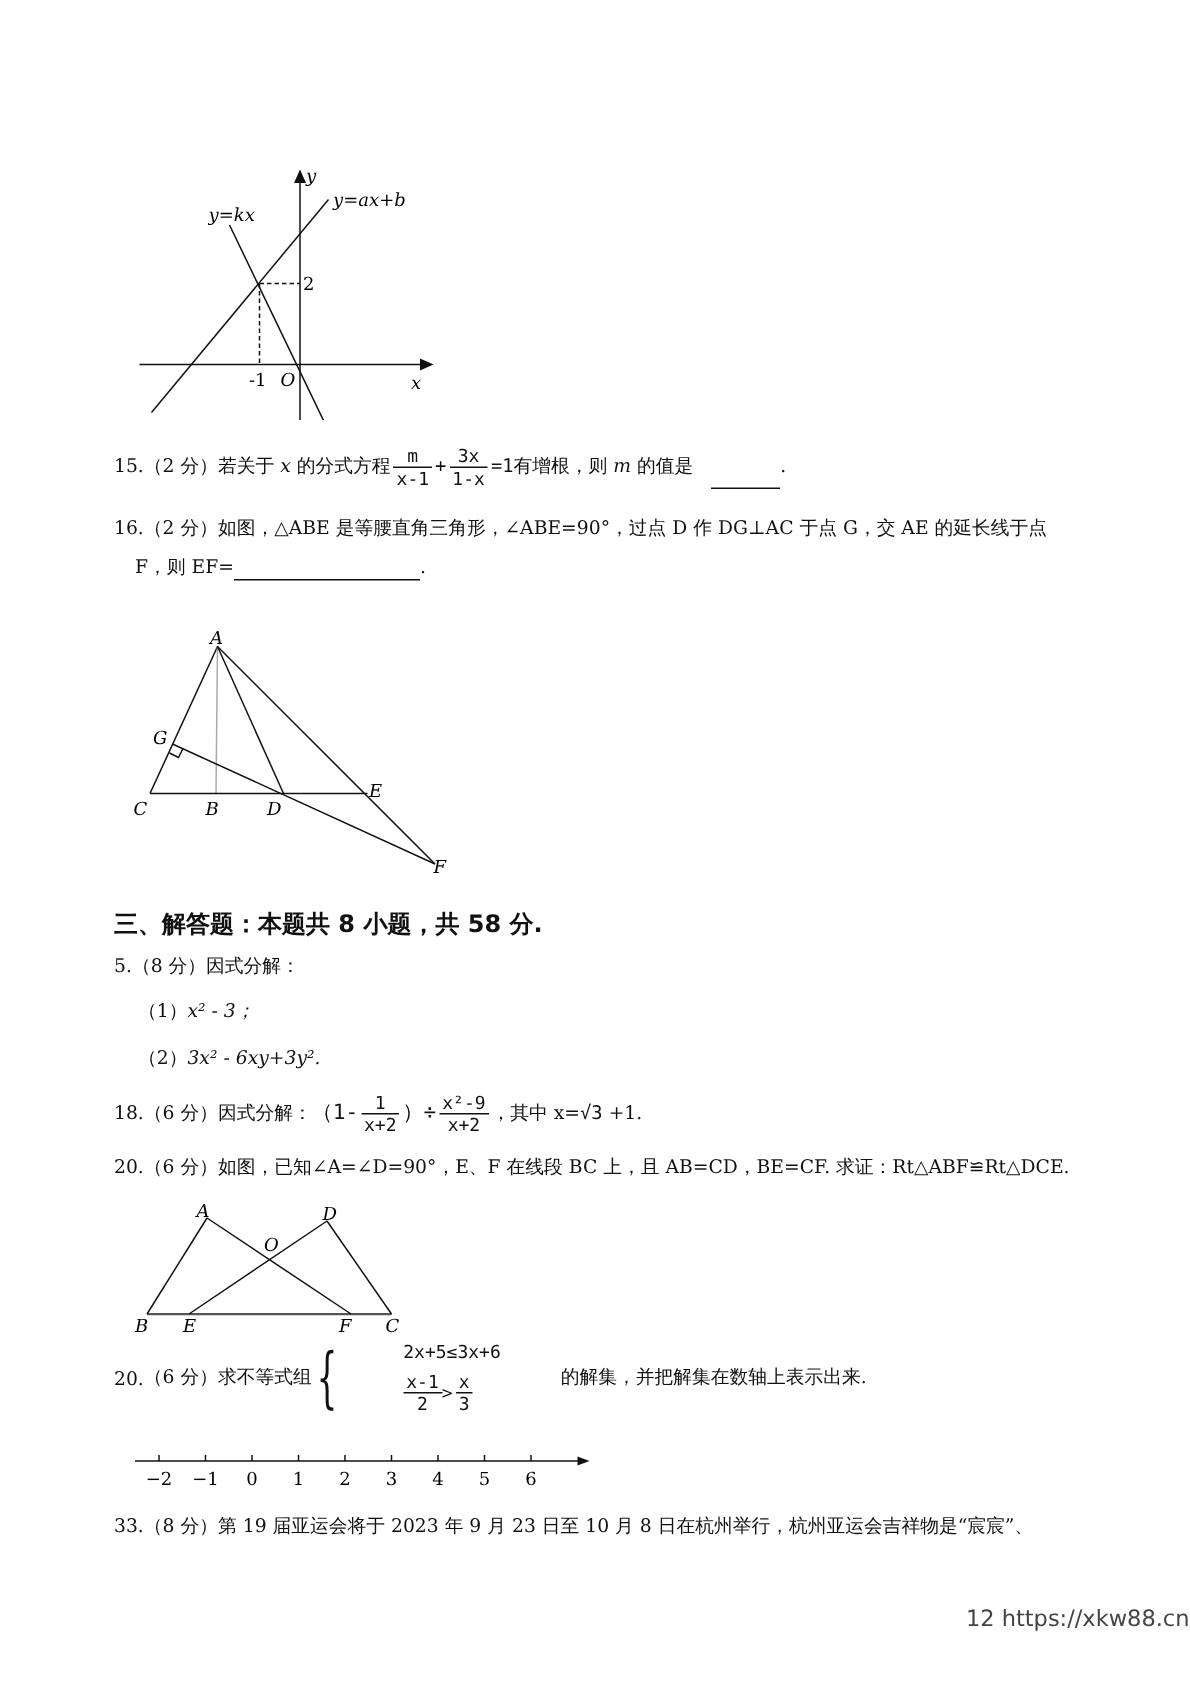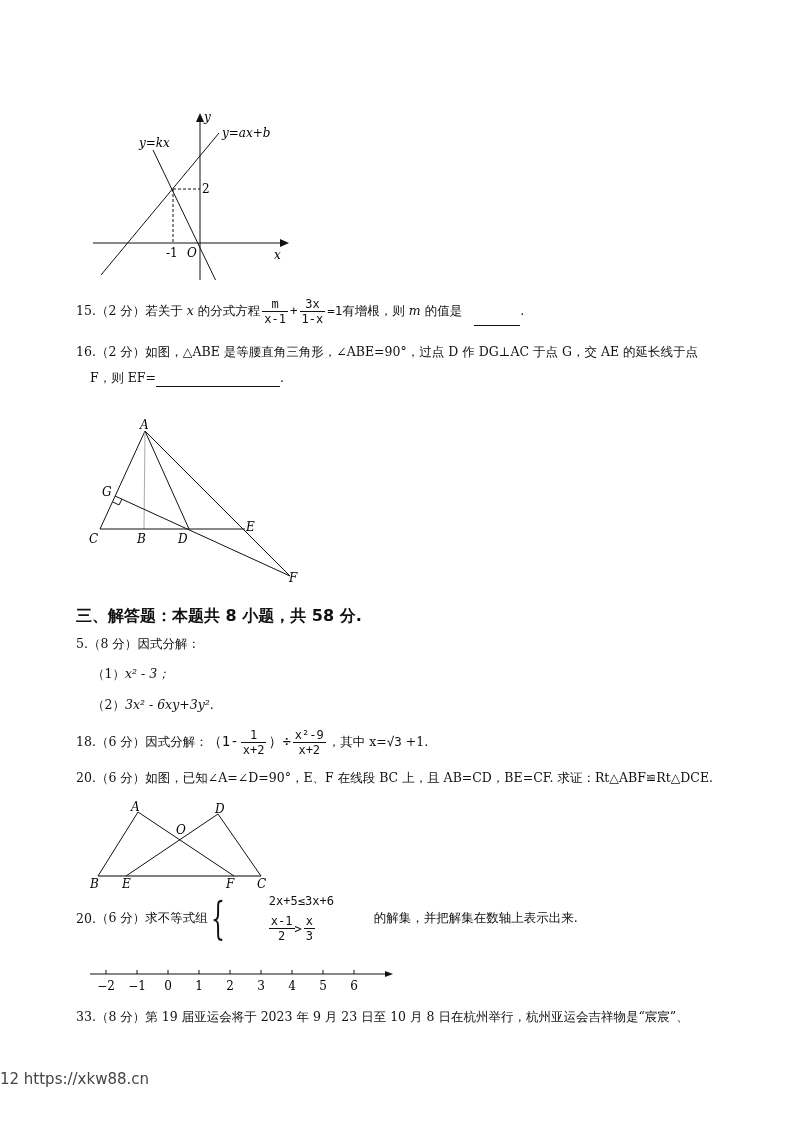--- a/index.html
+++ b/index.html
@@ -6,21 +6,21 @@
   body { width:793px; height:1122px; position:relative; overflow:hidden;
          font-family:"DejaVu Serif", serif; color:#111; font-size:12.5px; }
   .abs { position:absolute; }
   .q { position:absolute; left:76px; white-space:nowrap; font-size:12.5px; }
   .it { font-style:italic; }
   .frac { display:inline-block; vertical-align:middle; text-align:center; font-family:"DejaVu Sans Mono", monospace; font-size:12px; line-height:14px; margin:0 2px; }
   .frac .num { display:block; border-bottom:1px solid #111; padding:0 2px; }
   .frac .den { display:block; padding:0 2px; }
   .blank { display:inline-block; border-bottom:1px solid #111; vertical-align:bottom; height:12px; }
   .section { font-family:"DejaVu Sans", sans-serif; font-weight:bold; font-size:16px; }
-  .footer { position:absolute; left:0; width:793px; top:1070px; text-align:left; font-family:"DejaVu Sans", sans-serif; font-size:15px; color:#444; }
+  .footer { position:absolute; left:0; width:793px; top:1070px; text-align:right; font-family:"DejaVu Sans", sans-serif; font-size:15px; color:#444; }
   svg text { font-family:"DejaVu Serif", serif; }
   .mono { font-family:"DejaVu Sans Mono", monospace; }
   .brace { display:inline-block; vertical-align:middle; font-size:44px; line-height:44px; font-weight:100; transform:scaleX(0.5); margin:0 -4px; }
   .sys { display:inline-block; vertical-align:middle; font-family:"DejaVu Sans Mono", monospace; font-size:12px;margin-left:41px; }
 </style>
 </head>
 <body>
 
 <svg class="abs" style="left:80px;top:100px" width="220" height="180" viewBox="80 100 220 180">
   <line x1="93" y1="243" x2="285" y2="243" stroke="#111" stroke-width="1"></line>

